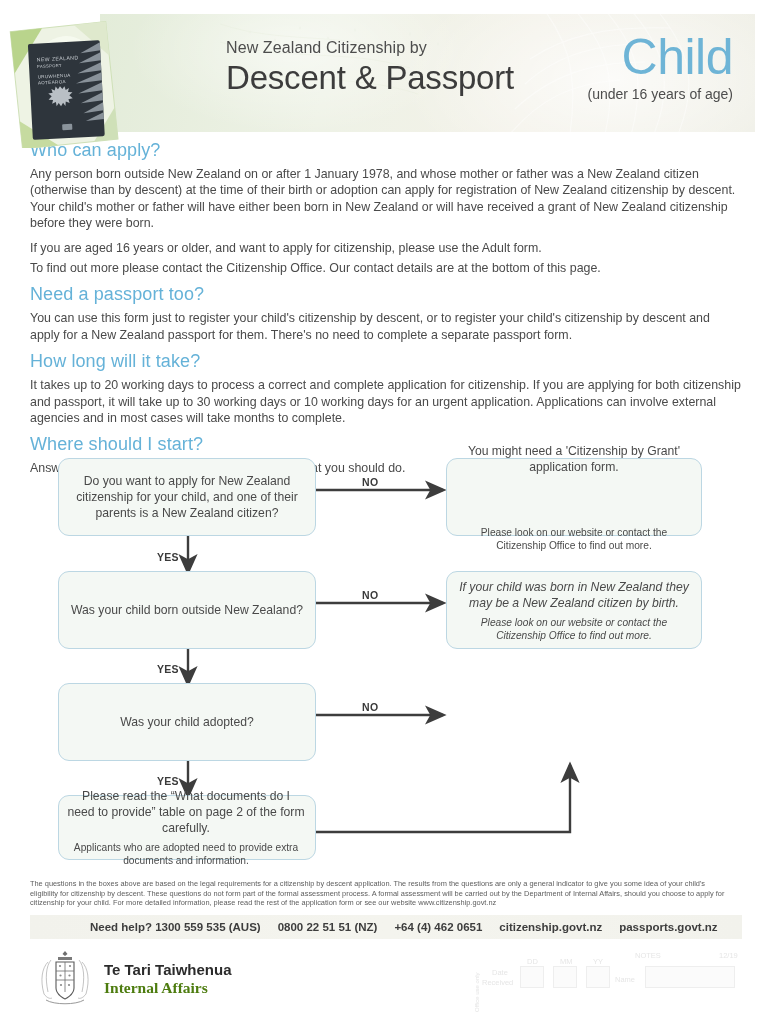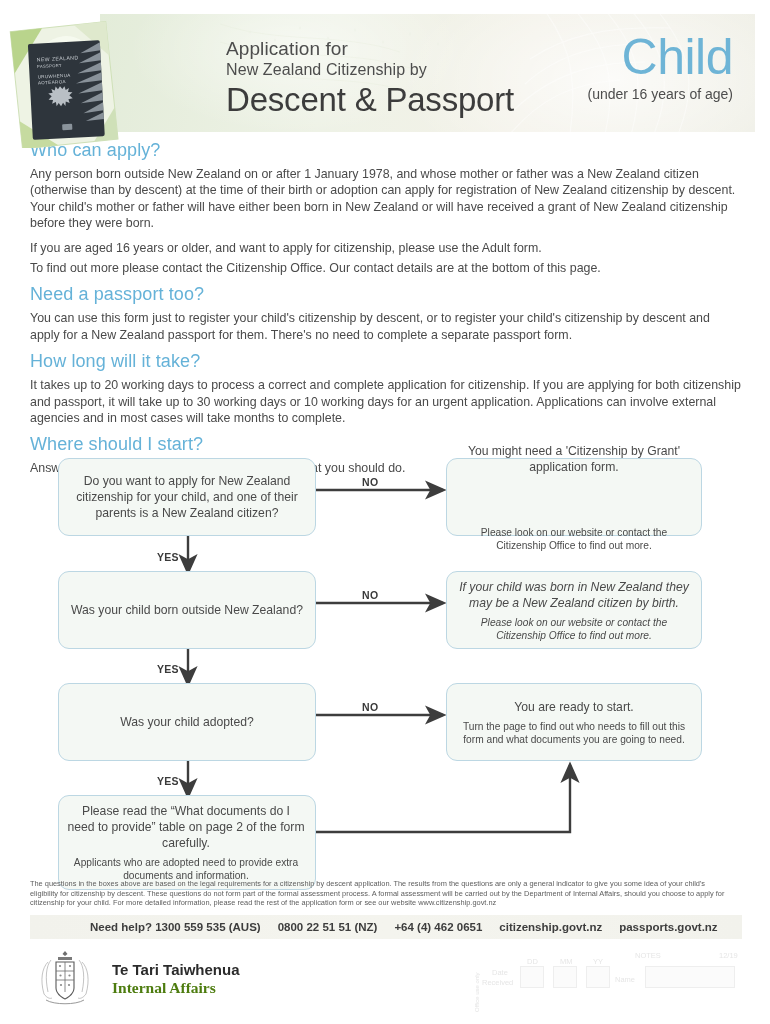--- a/index.html
+++ b/index.html
@@ -158,21 +158,21 @@
     font-size: 11.5px;
     font-weight: bold;
     color: #3d3d3d;
     padding-left: 52px;
   }
   .logo-wrap {
     position: absolute;
     left: 34px; top: 948px;
     display: flex;
     align-items: center;
-    gap: 16px;
+    gap: 8px;
   }
   .logo-text { line-height: 1.12; }
   .logo-l1 { font-size: 15px; font-weight: bold; color: #2b2b2b; }
   .logo-l2 { font-size: 15.5px; font-weight: bold; color: #4d7c0f; font-family: Liberation Serif, serif; }
 
   .office { position: absolute; left: 470px; top: 950px; width: 290px; height: 70px; }
   .office-vert {
     position: absolute; left: 4px; top: 10px;
     font-size: 6px; color: #e4e4e4;
     transform: rotate(-90deg);
@@ -214,21 +214,20 @@
         <circle cx="200" cy="14" r="1.2"></circle>
           <circle cx="228" cy="24" r="1.2"></circle>
         <circle cx="255" cy="16" r="1.2"></circle>
           <circle cx="283" cy="28" r="1.2"></circle>
         <circle cx="310" cy="20" r="1.2"></circle>
           <circle cx="338" cy="30" r="1.2"></circle>
       </g>
     </svg>
 
     <div class="banner-title-block">
-      <div class="app-for">Application for</div>
       <div class="app-sub">New Zealand Citizenship by</div>
       <div class="app-main">Descent &amp; Passport</div>
     </div>
 
     <div class="child-block">
       <div class="child-word" style="color:#6eb4d6">Child</div>
       <div class="child-note">(under 16 years of age)</div>
     </div>
   </div>
 
@@ -323,26 +322,22 @@
     <div class="big">If your child was born in New Zealand they may be a New Zealand citizen by birth.</div>
     <div class="small">Please look on our website or contact the Citizenship Office to find out more.</div>
   </div>
 
   <div class="fbox" style="left:58px; top:233px; width:258px; height:78px;">
     <div class="big">Was your child adopted?</div>
   </div>
   <div class="lbl" style="left:157px; top:325px;">YES</div>
   <div class="lbl" style="left:362px; top:251px;">NO</div>
 
-  <div class="fbox" style="left:446px; top:233px; width:256px; height:78px;">
-    <div class="big">You are ready to start.</div>
-    <div class="small">Turn the page to find out who needs to fill out this form and what documents you are going to need.</div>
-  </div>
-
-  <div class="fbox" style="left:58px; top:345px; width:258px; height:95px;padding-left:8px;">
+
+  <div class="fbox" style="left:58px; top:345px; width:258px; height:65px;padding-left:8px;">
     <div class="big">Please read the “What documents do I need to provide” table on page 2 of the form carefully.</div>
     <div class="small">Applicants who are adopted need to provide extra documents and information.</div>
   </div>
 </div>
 
 <div class="disclaimer">The questions in the boxes above are based on the legal requirements for a citizenship by descent application. The results from the questions are only a general indicator to give you some idea of your child's eligibility for citizenship by descent. These questions do not form part of the formal assessment process. A formal assessment will be carried out by the Department of Internal Affairs, should you choose to apply for citizenship for your child. For more detailed information, please read the rest of the application form or see our website www.citizenship.govt.nz</div>
 
 <div class="helpbar">
   <div class="helpbar-inner">
     <span>Need help? 1300 559 535 (AUS)</span>

